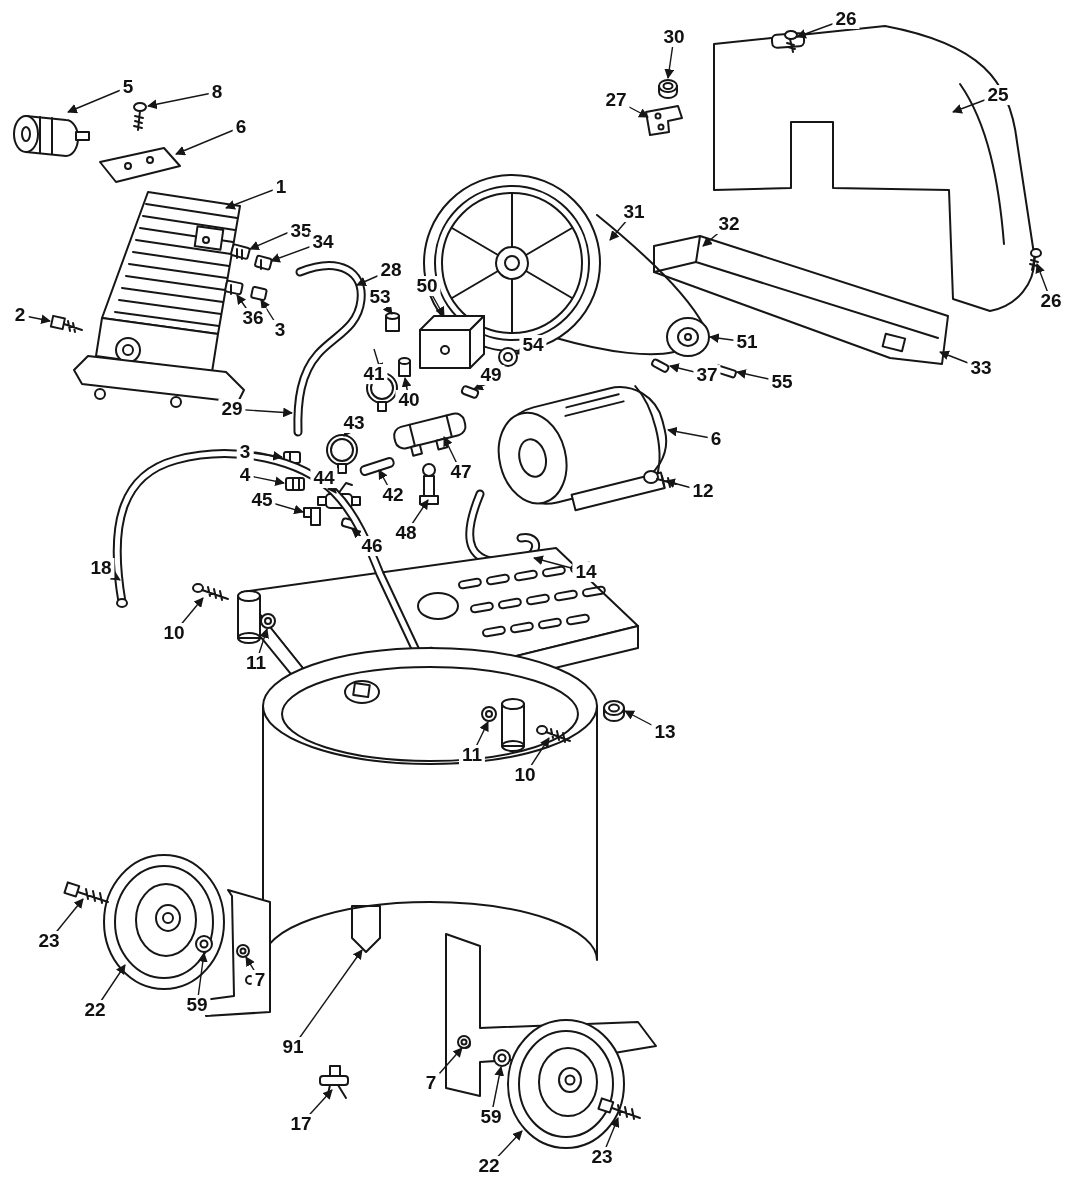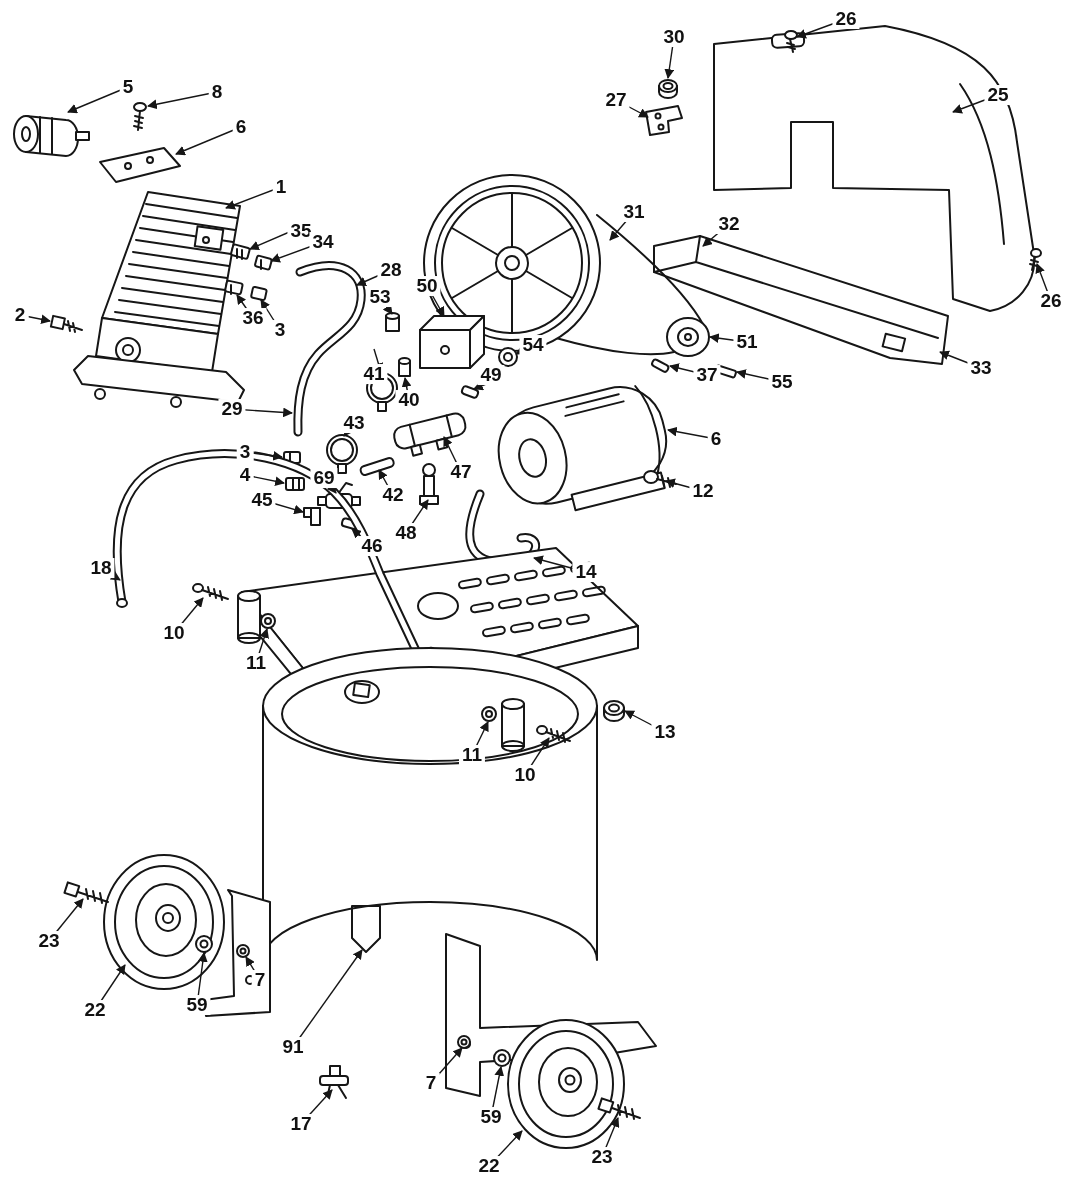--- a/index.html
+++ b/index.html
@@ -446,21 +446,21 @@
       <div class="callout" style="left: 707px; top: 375px;">37</div>
       <div class="callout" style="left: 782px; top: 382px;">55</div>
       <div class="callout" style="left: 981px; top: 368px;">33</div>
       <div class="callout" style="left: 409px; top: 400px;">40</div>
       <div class="callout" style="left: 491px; top: 375px;">49</div>
       <div class="callout" style="left: 232px; top: 409px;">29</div>
       <div class="callout" style="left: 354px; top: 423px;">43</div>
       <div class="callout" style="left: 716px; top: 439px;">6</div>
       <div class="callout" style="left: 245px; top: 452px;">3</div>
       <div class="callout" style="left: 245px; top: 475px;">4</div>
-      <div class="callout" style="left: 324px; top: 478px;">69</div>
+      <div class="callout" style="left: 324px; top: 478px;">44</div>
       <div class="callout" style="left: 703px; top: 491px;">12</div>
       <div class="callout" style="left: 393px; top: 495px;">42</div>
       <div class="callout" style="left: 262px; top: 500px;">45</div>
       <div class="callout" style="left: 461px; top: 472px;">47</div>
       <div class="callout" style="left: 406px; top: 533px;">48</div>
       <div class="callout" style="left: 372px; top: 546px;">46</div>
       <div class="callout" style="left: 586px; top: 572px;">14</div>
       <div class="callout" style="left: 101px; top: 568px;">18</div>
       <div class="callout" style="left: 174px; top: 633px;">10</div>
       <div class="callout" style="left: 256px; top: 663px;">11</div>

